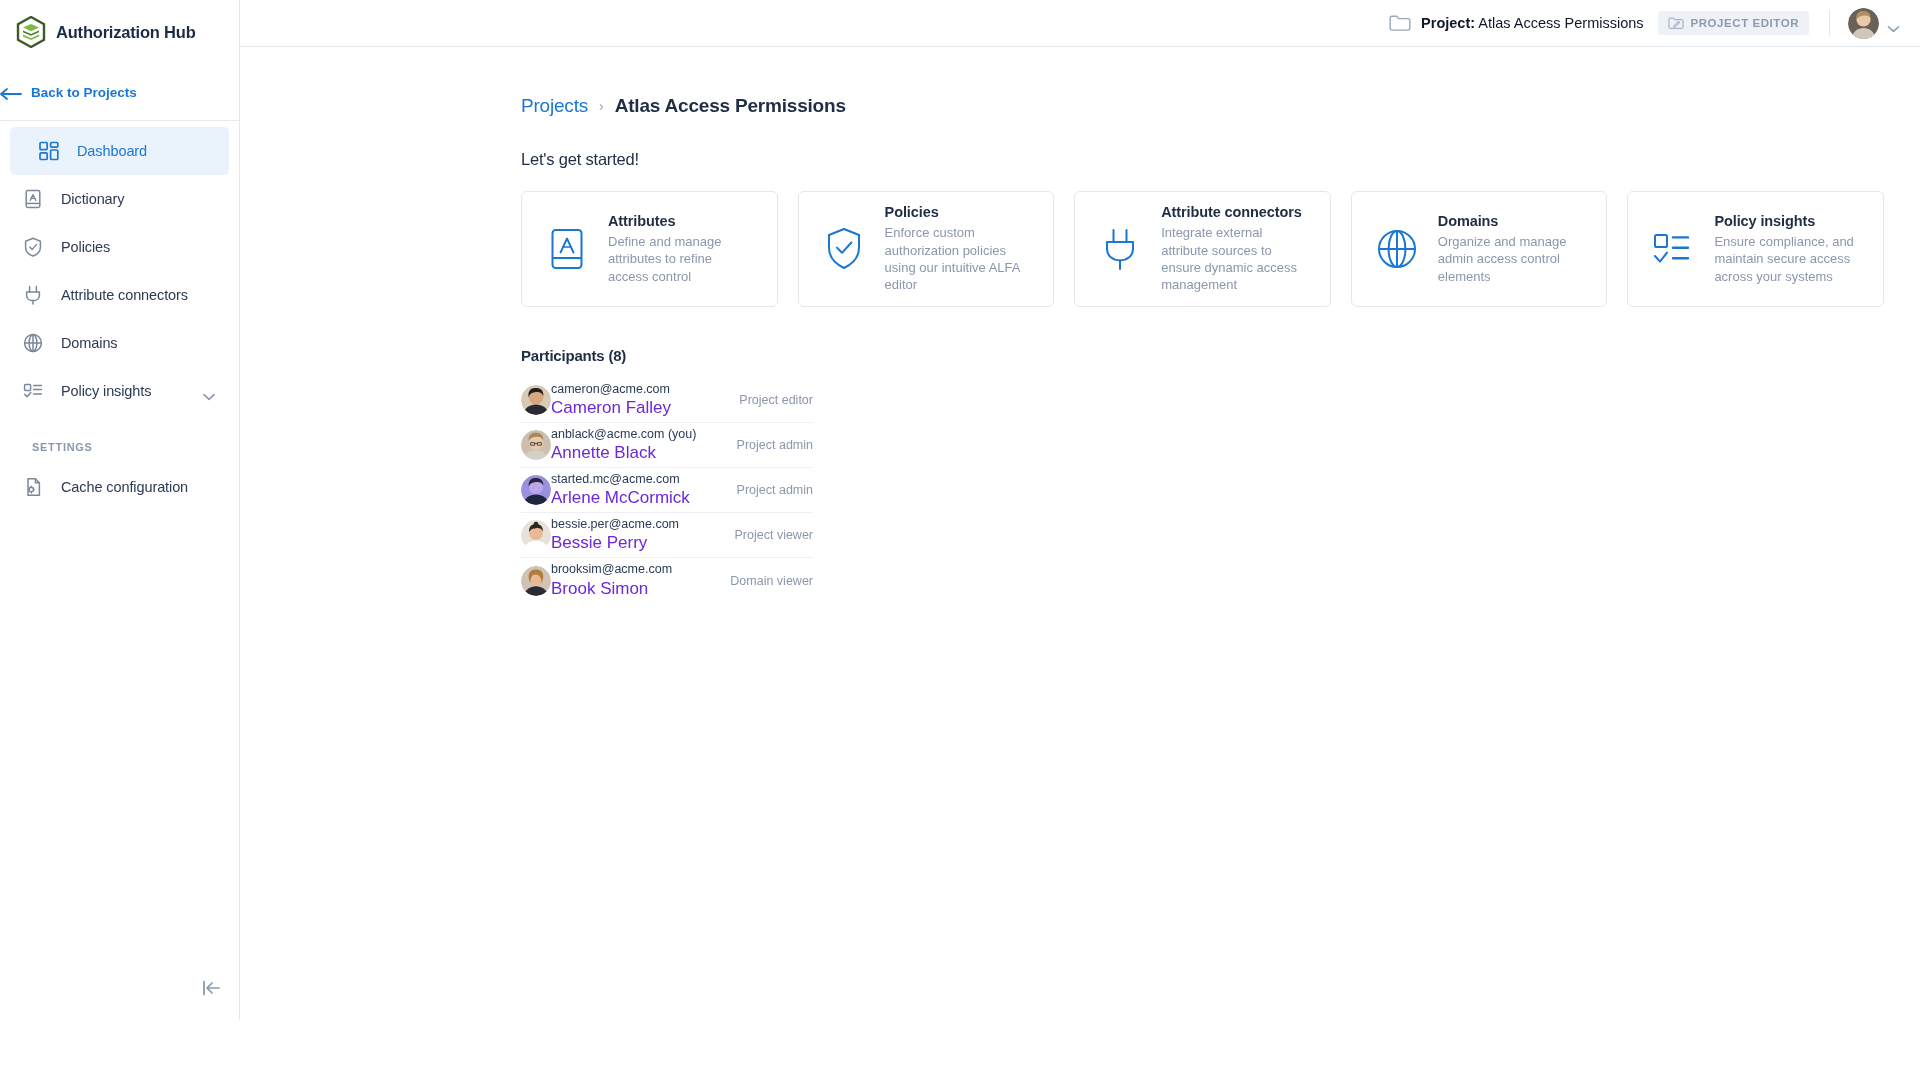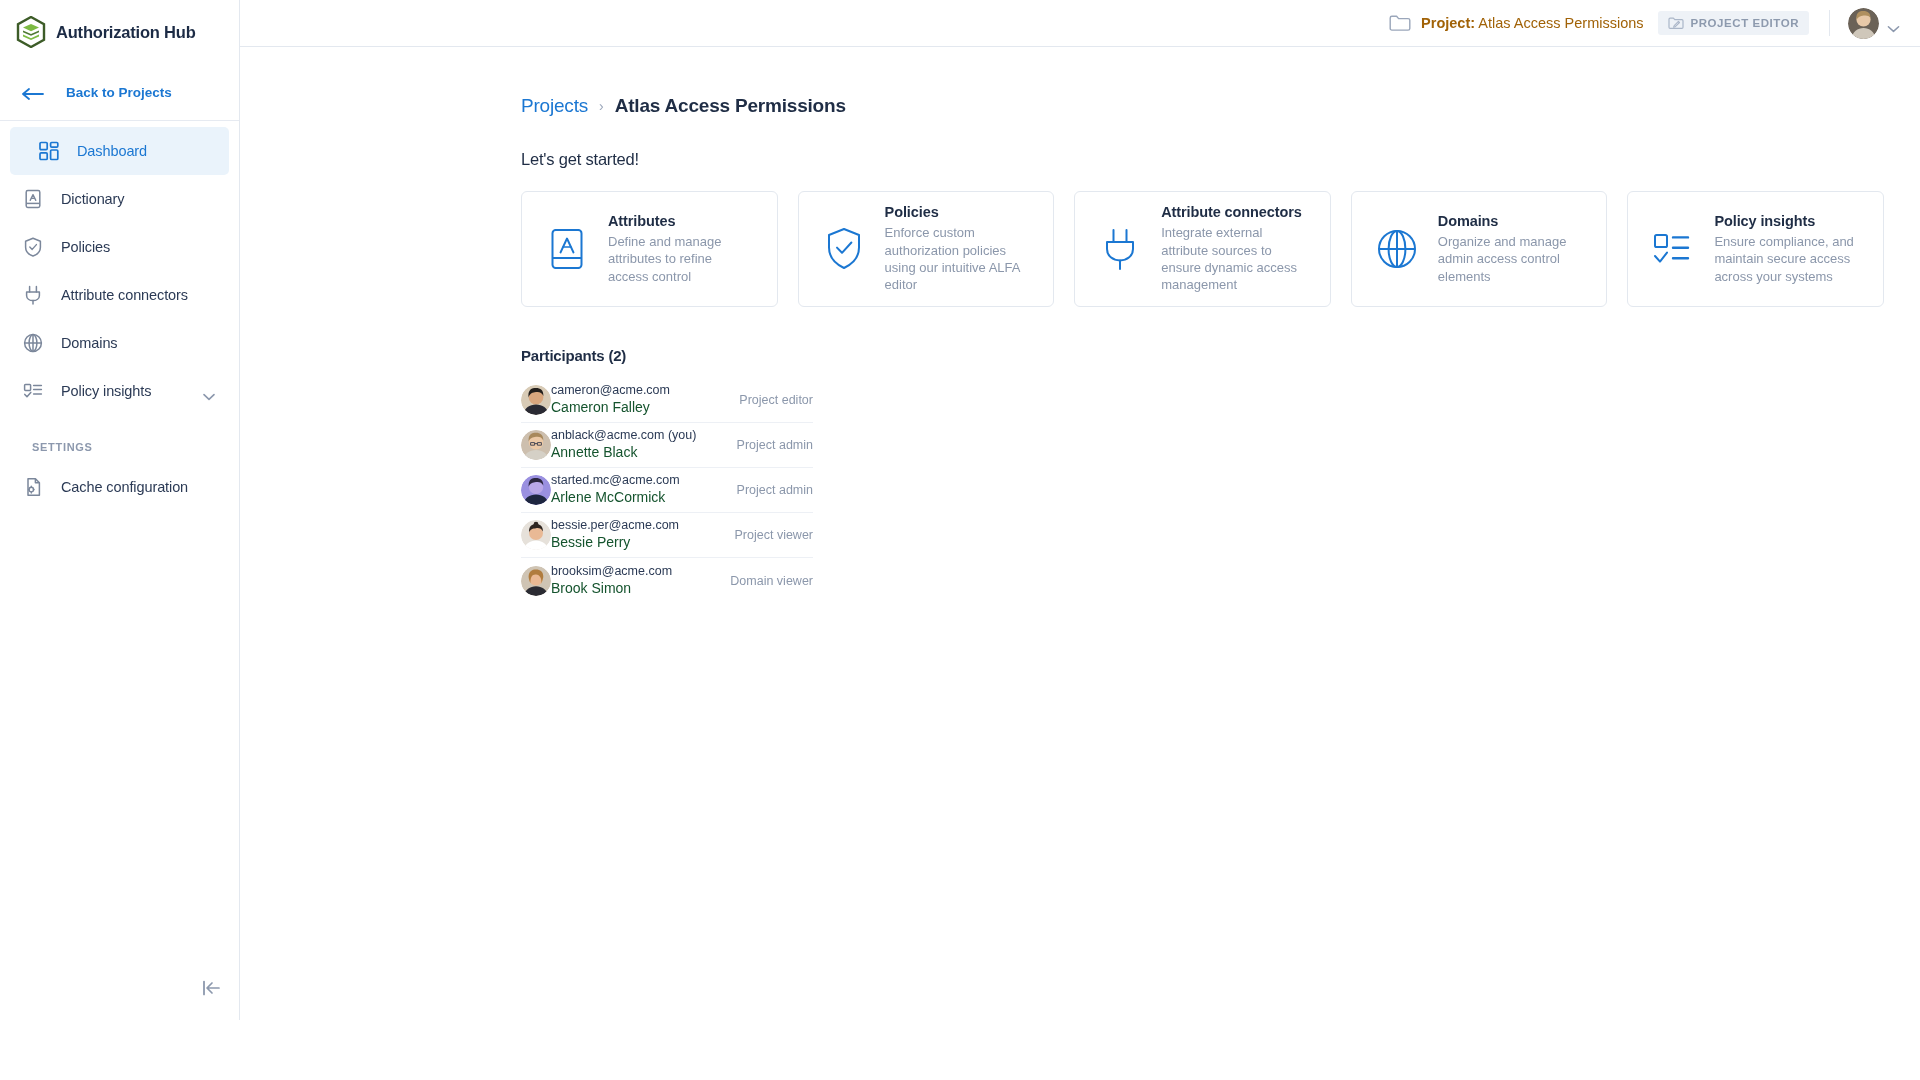--- a/index.html
+++ b/index.html
@@ -28,21 +28,21 @@
     gap: 10px;
   }
   .brand-logo { width: 30px; height: 32px; flex: 0 0 30px; }
   .brand-name {
     font-size: 16.5px; font-weight: bold; letter-spacing: -0.2px;
     color: #1c2b45;
   }
 
   .back-row {
     height: 56px; display: flex; align-items: center;
-    padding-left: 22px; gap: 22px;
+    gap: 9px;
     cursor: pointer;
   }
   .back-arrow { width: 22px; height: 12px; flex: 0 0 22px; }
   .back-label { color: #1b77d2; font-size: 13.5px; font-weight: bold; }
 
   .nav-sep { height: 1px; background: #e6eaf1; margin: 0 0 6px 0; }
 
   .nav { padding: 0 10px; }
   .nav-item {
     height: 48px;
@@ -73,21 +73,21 @@
   
   #main { flex: 1 1 auto; position: relative; background:#fff; }
 
   .topbar {
     height: 47px;
     border-bottom: 1px solid #e3e8ef;
     display: flex; align-items: center; justify-content: flex-end;
     padding-right: 20px; gap: 0px;
   }
   .folder-icon { width: 22px; height: 18px; margin-right: 10px; }
-  .project-text { font-size: 14.5px; color: #a16207; white-space: nowrap; }
+  .project-text { font-size: 14.5px; color: #0f172a; white-space: nowrap; }
   .project-text b { font-weight: bold; }
   .role-badge {
     margin-left: 14px;
     background: #eef2f7;
     color: #8d9aae;
     font-size: 11.5px; font-weight: bold; letter-spacing: 0.55px;
     height: 24px; display: flex; align-items: center; gap: 7px;
     padding: 0 10px; border-radius: 3px;
   }
   .badge-ico { width: 16px; height: 14px; }
@@ -124,21 +124,21 @@
   .plist { margin-top: 14px; width: 292px; }
   .prow {
     height: 45px;
     display: flex; align-items: center;
     border-bottom: 1px solid #edf0f5;
   }
   .prow:last-child { border-bottom: none; }
   .pavatar { width: 30px; height: 30px; border-radius: 50%; flex: 0 0 30px; overflow:hidden; display:block;}
   .pinfo { flex: 1 1 auto; min-width: 0; }
   .pemail { font-size: 12.5px; color: #2b3a55; line-height: 1.25; }
-  .pname { font-size: 14px; color: #14532d; line-height: 1.25; }
+  .pname { font-size: 17px; color: #6d28d9; line-height: 1.25; }
   .prole { font-size: 12.5px; color: #8b97ab; white-space: nowrap; }
 </style>
 </head>
 <body>
 
 <div id="app">
 
   <aside id="sidebar">
 
     <div class="brand">
@@ -385,21 +385,21 @@
           </span>
           <span class="card-txt">
             <span class="card-title" style="display:block">Policy insights</span>
             <span class="card-desc" style="display:block">Ensure compliance, and maintain secure access across your systems</span>
           </span>
         </div>
 
       </div>
 
       <div class="participants">
-        <div class="participants-title">Participants (2)</div>
+        <div class="participants-title">Participants (8)</div>
         <div class="plist">
 
           <div class="prow">
             <span class="pavatar">
               <svg viewBox="0 0 30 30" width="30" height="30">
                 <defs>
                     <clipPath id="p0">
                       <circle cx="15" cy="15" r="15"></circle>
                     </clipPath>
                   </defs>

